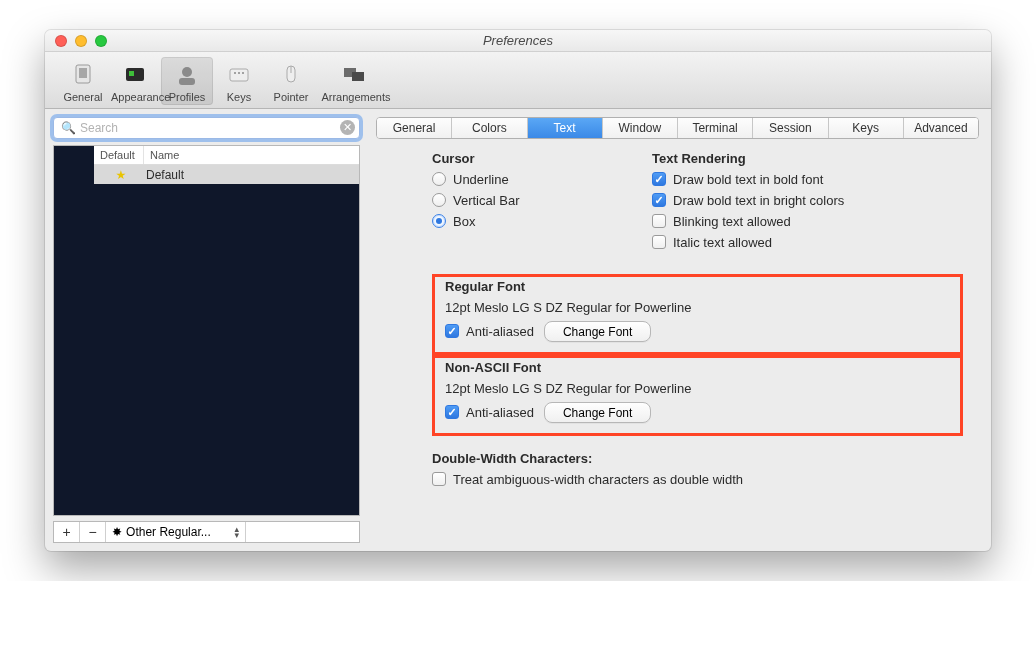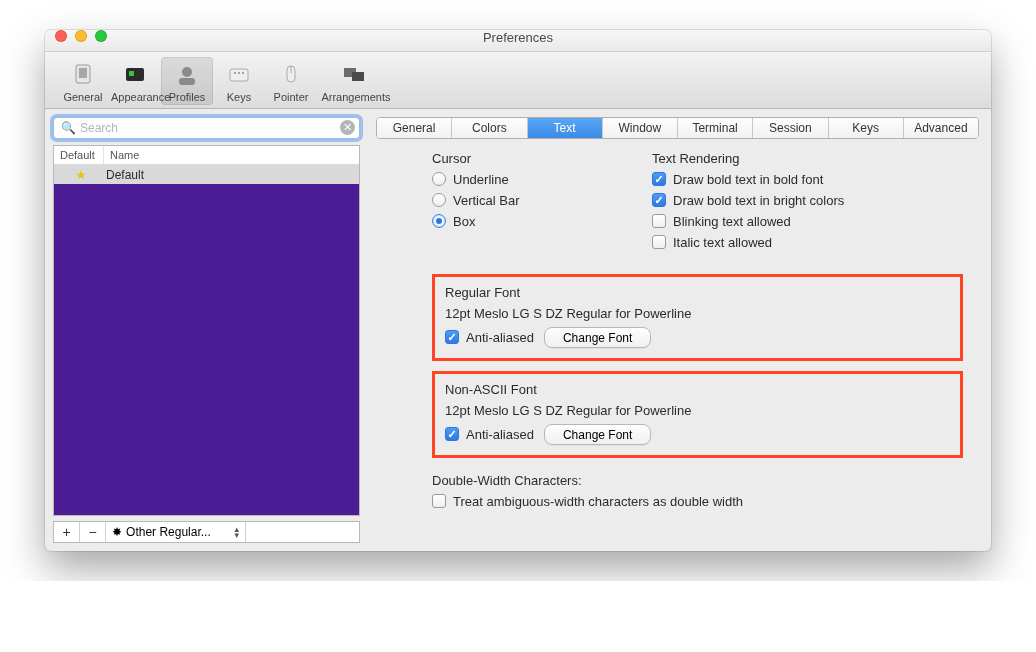--- a/index.html
+++ b/index.html
@@ -1,34 +1,34 @@
 <!DOCTYPE html>
 <html><head>
 <meta charset="utf-8">
 <style>
 * { box-sizing: border-box; margin: 0; padding: 0; font-family: -apple-system, "Helvetica Neue", Helvetica, Arial, sans-serif; }
 body { background: #fff; display: flex; align-items: flex-start; justify-content: center; padding: 30px 0; }
 .window { width: 946px; background: #ececec; border-radius: 6px; box-shadow: 0 18px 40px rgba(0,0,0,0.35), 0 0 0 1px rgba(0,0,0,0.1); overflow: hidden; }
-.titlebar { height: 22px; background: linear-gradient(#f7f7f7,#e9e9e9); display:flex; align-items:flex-start; position:relative; border-bottom:1px solid #d0d0d0;}
+.titlebar { height: 22px; background: linear-gradient(#f7f7f7,#e9e9e9); display:flex; align-items:center; position:relative; border-bottom:1px solid #d0d0d0;font-style:italic;}
 .traffic { display:flex; gap:8px; padding-left:10px; }
 .tl { width:12px; height:12px; border-radius:50%; border:0.5px solid rgba(0,0,0,0.15); }
 .tl.red{background:#ff5f57;} .tl.yellow{background:#ffbd2e;} .tl.green{background:#28c940;}
 .title { position:absolute; left:0; right:0; text-align:center; font-size:13px; color:#4a4a4a; }
 .toolbar { background: linear-gradient(#f3f3f3,#dcdcdc); border-bottom:1px solid #b5b5b5; padding:5px 12px 3px; display:flex; gap:0; }
 .tbtn { width:52px; text-align:center; font-size:11px; color:#444; padding:4px 2px 2px; border-radius:4px; cursor:pointer; }
 .tbtn.active { background:rgba(0,0,0,0.09); box-shadow: inset 0 0 0 1px rgba(0,0,0,0.08); }
 .tbtn .ticon { height:28px; display:flex; align-items:center; justify-content:center; margin-bottom:2px; }
 .body { display:flex; min-height:442px; }
 .sidebar { width:323px; padding:8px 8px 8px 8px; display:flex; flex-direction:column; border-right: none; }
 .search-wrap { position:relative; margin-bottom:6px; }
 .search { width:100%; height:22px; border-radius:4px; border:1px solid #9bb9e6; background:#fff; padding:0 24px 0 26px; font-size:12px; color:#333; outline: none; box-shadow: 0 0 0 3px rgba(109,163,236,0.6); }
 .search::placeholder { color:#b3b3b3; }
 .sicon { position:absolute; left:8px; top:4px; color:#8a8a8a; font-size:12px; }
 .clearicon { position:absolute; right:5px; top:3px; width:15px; height:15px; background:#b4b4b4; border-radius:50%; display:flex; align-items:center; justify-content:center; color:#fff; font-size:11px; cursor:pointer; }
-.listbox { flex:1; background:#4c1d95; border:1px solid #b8b8b8; border-radius:0; overflow:hidden; display:flex; flex-direction:column; }
+.listbox { flex:1; background:#0f172a; border:1px solid #b8b8b8; border-radius:0; overflow:hidden; display:flex; flex-direction:column;padding-left:40px; }
 .listhead { display:flex; font-size:11px; color:#555; background:#fff; border-bottom:1px solid #dcdcdc; }
 .listhead > div { padding:3px 6px; }
 .lh-def { width:50px; border-right:1px solid #e3e3e3; }
 .lh-name { flex:1; }
 .listbody { flex:1; overflow:auto; }
 .row { display:flex; align-items:center; height:19px; font-size:12px; padding-left:4px; }
 .row.sel { background:#d9d9d9; color:#2d2d2d; }
 .star { width:46px; text-align:center; color:#e9c400; }
 .row .name { padding-left:2px; }
 .bottombar { display:flex; align-items:center; margin-top:5px; height:22px; background:#fff; border:1px solid #b8b8b8; }
@@ -37,29 +37,29 @@
 .other .chev { position:absolute; right:6px; font-size:9px; color:#555; display:flex; flex-direction:column; line-height:6px; }
 .content { flex:1; padding:8px 12px 12px 8px; }
 .tabs { display:flex; border:1px solid #b0b0b0; border-radius:4px; overflow:hidden; background:#fff; height:22px; margin-bottom:12px; }
 .tab { flex:1; text-align:center; font-size:12px; line-height:20px; border-right:1px solid #c7c7c7; background:linear-gradient(#fdfdfd,#f1f1f1); cursor:pointer; color:#333;}
 .tab:last-child { border-right:none; }
 .tab.active { background:linear-gradient(#5aa7f5,#3b89e7); color:#fff; }
 .pane { padding: 0 16px 0 56px; font-size:13px; color:#2b2b2b; }
 .cols { display:flex; gap: 30px; margin-bottom:18px; }
 .col { flex:0 0 auto; }
 .col2 { margin-left: 0; }
-h4 { font-size:13px; font-weight:normal; margin-bottom:6px; }
+h4 { font-size:13px; font-weight:bold; margin-bottom:6px; }
 .opt { display:flex; align-items:flex-start; gap:7px; height:21px; font-size:13px; cursor:pointer; }
 .radio { width:14px; height:14px; border-radius:50%; border:1px solid #9a9a9a; background:linear-gradient(#fff,#efefef); display:inline-flex; align-items:center; justify-content:center; }
 .radio.checked { border-color:#3b82e6; background:radial-gradient(#fff,#dfefff); box-shadow: inset 0 0 0 1px #c8dcff; }
 .radio.checked::after { content:""; width:6px; height:6px; border-radius:50%; background:#2f78e0; }
 .chk { width:14px; height:14px; border-radius:3px; border:1px solid #9a9a9a; background:linear-gradient(#fff,#efefef); display:inline-flex; align-items:center; justify-content:center; font-size:11px; color:#fff; }
 .chk.checked { background:linear-gradient(#4f9cf5,#2f78e0); border-color:#2f78e0; }
 .chk.checked::after { content:"✓"; font-weight:bold; }
-.hlbox { border:3px solid #ff4426; padding:8px 10px 10px; margin-bottom:10px; }
+.hlbox { border:3px solid #ff4426; padding:2px 10px 10px; }
 .fontline { margin: 4px 0 6px; }
 .inline { display:flex; align-items:center; gap:10px; }
 .btn { height:21px; padding: 0 18px; border-radius:8px; border:1px solid #b7b7b7; background:linear-gradient(#fefefe,#f0f0f0); font-size:12px; cursor:pointer; box-shadow: 0 1px 0 rgba(0,0,0,0.04);}
 </style>
 </head>
 <body>
 
 <div class="window">
   <div class="titlebar">
     <div class="traffic">

